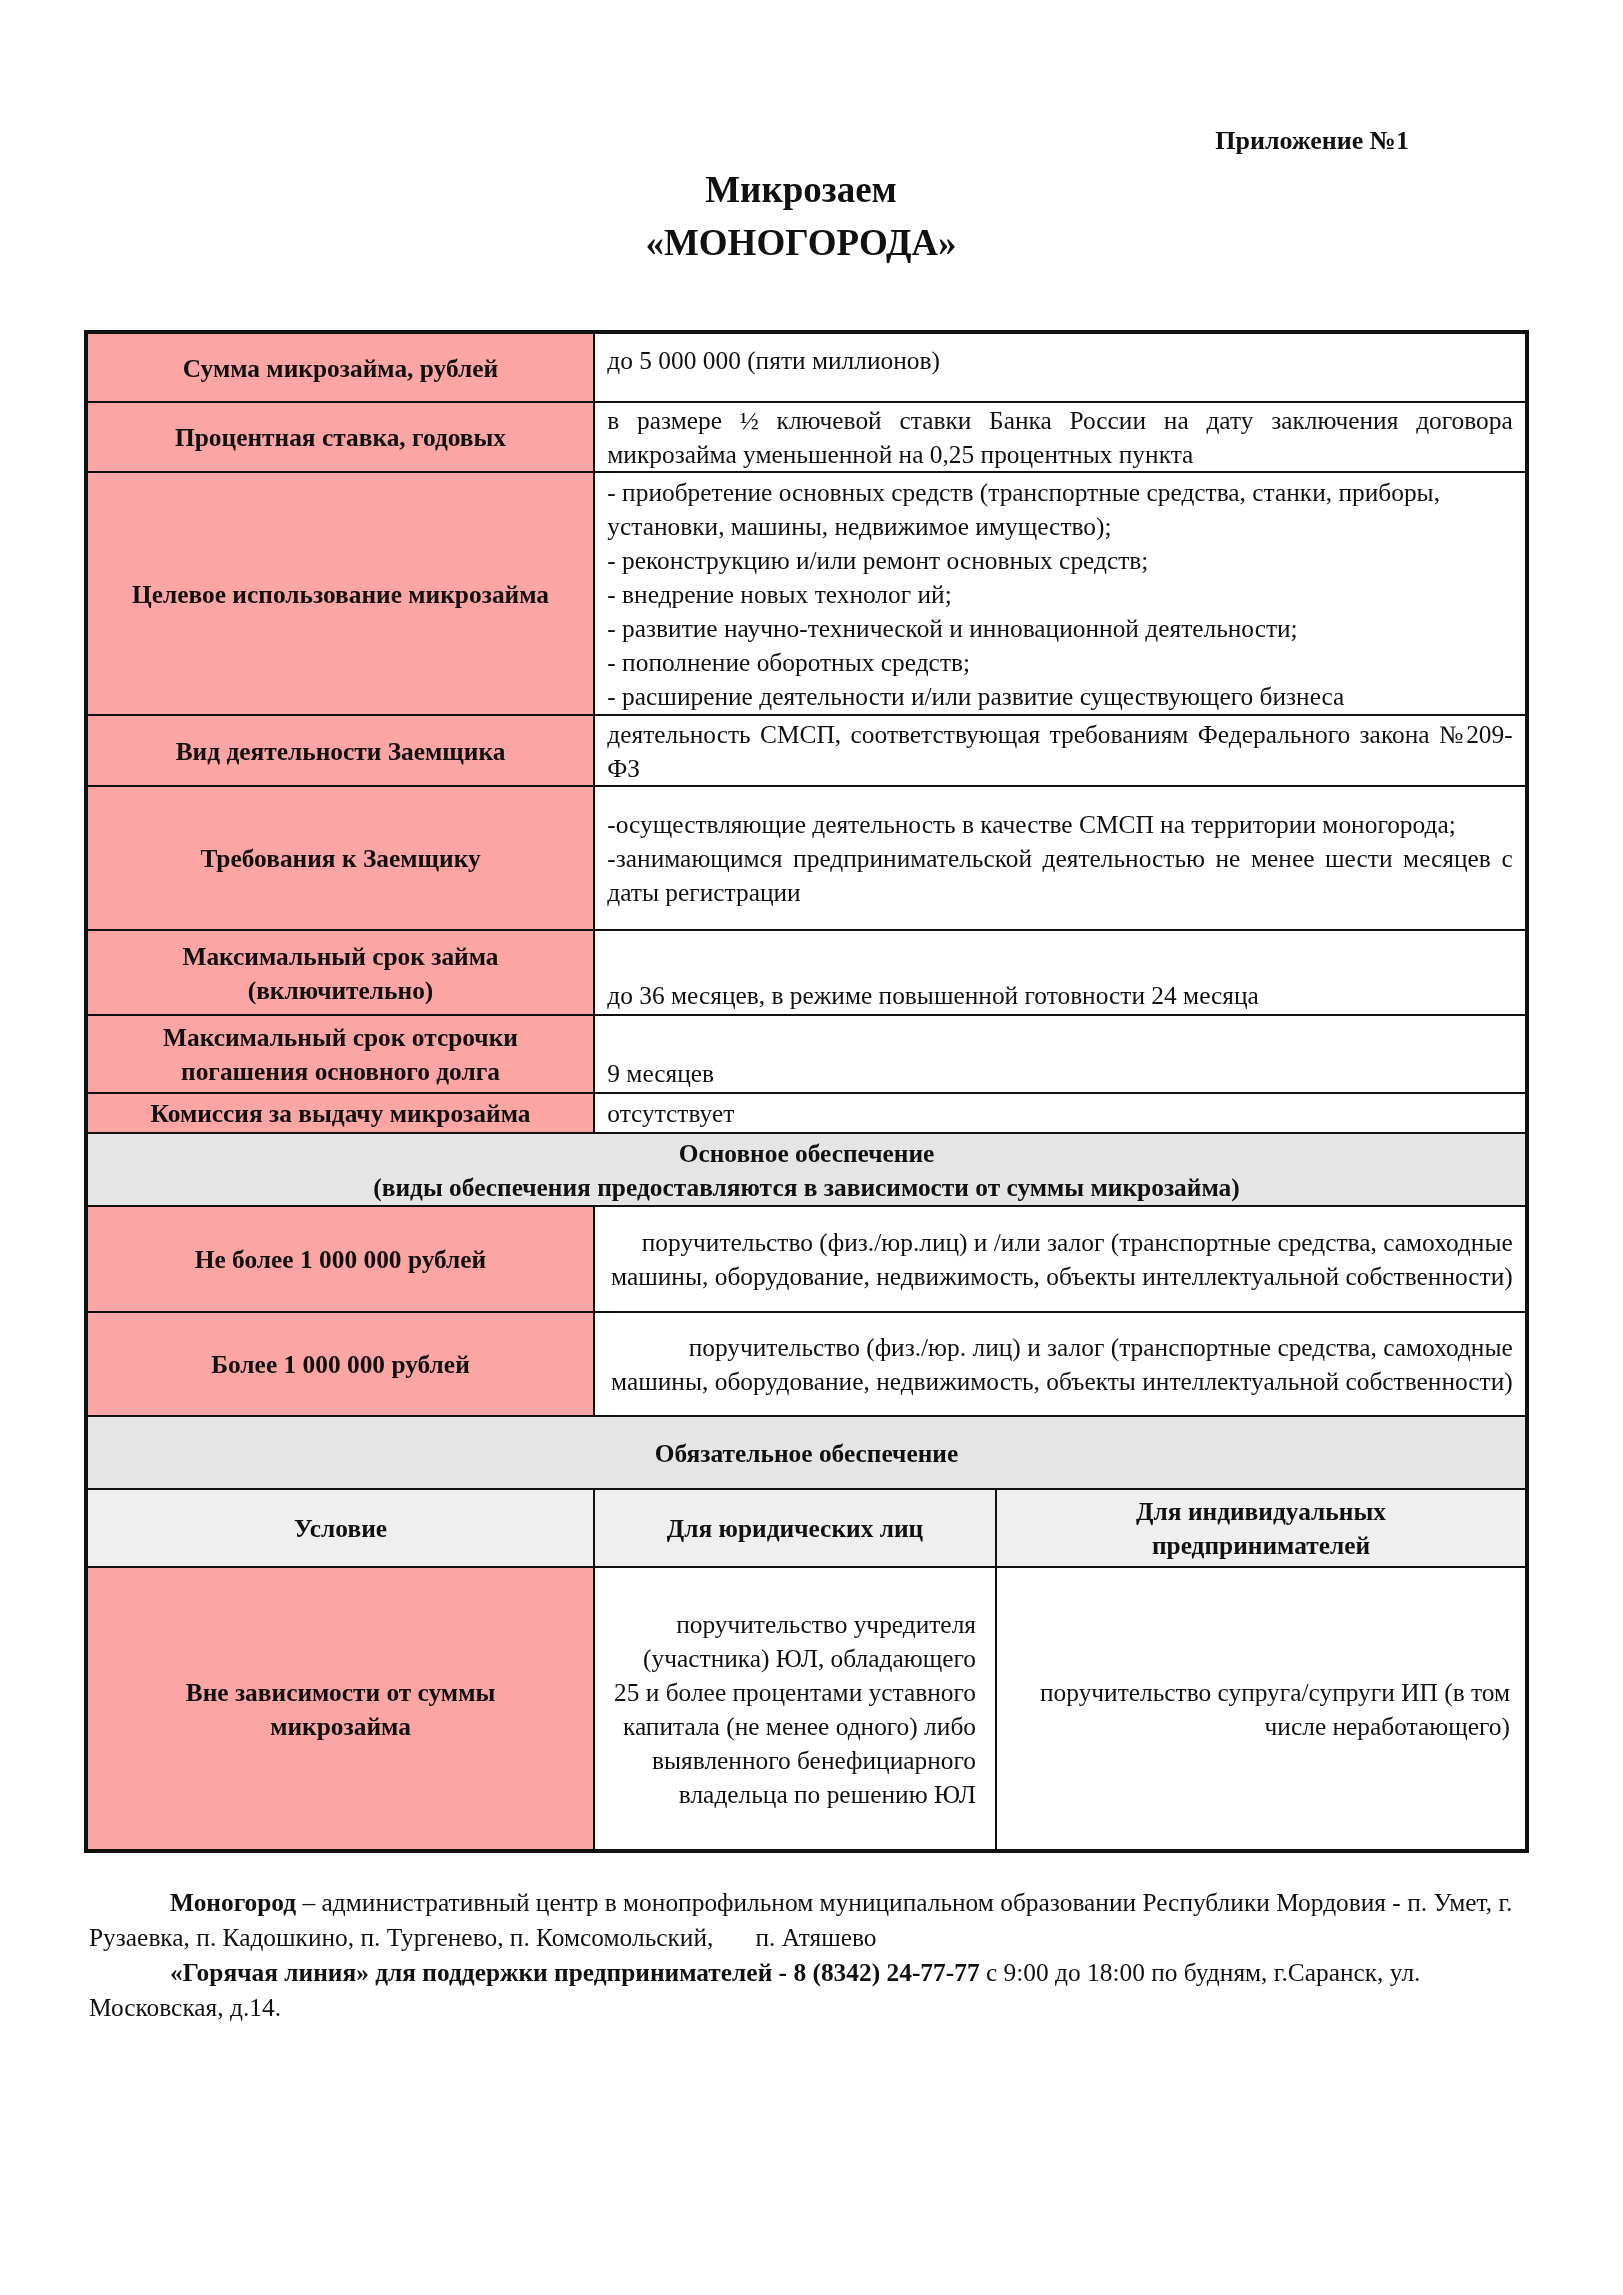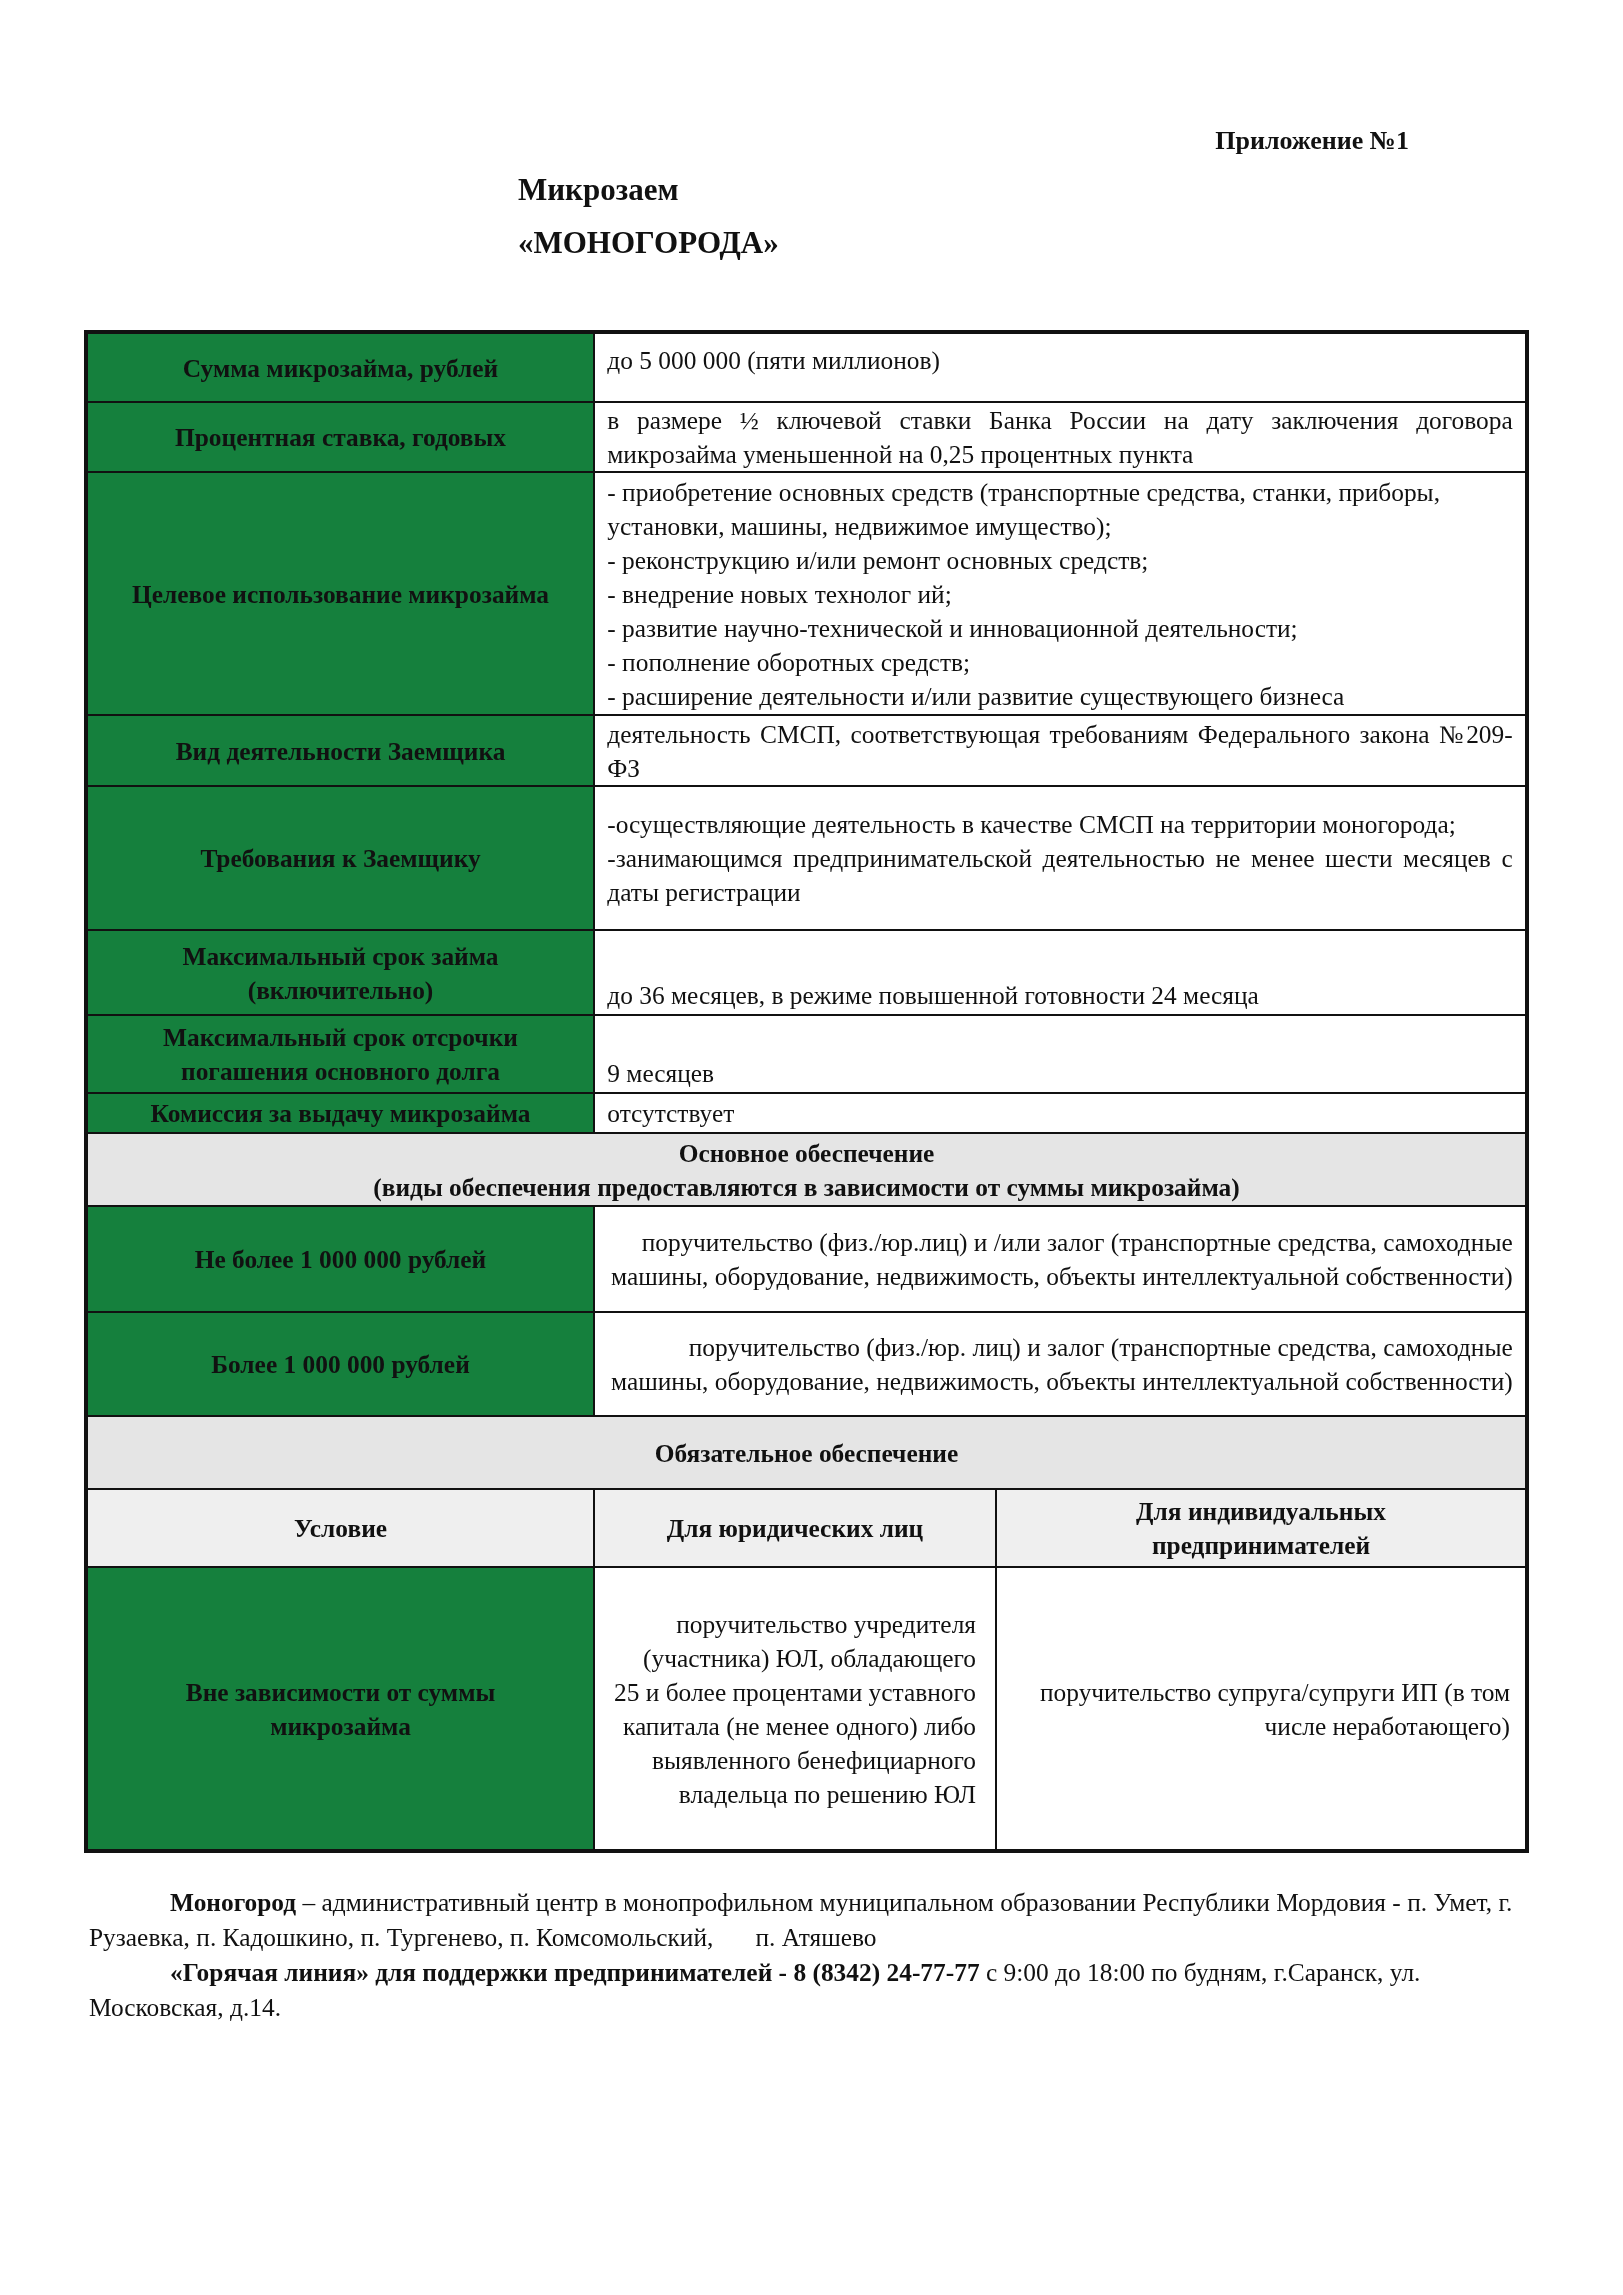--- a/index.html
+++ b/index.html
@@ -6,33 +6,33 @@
   body {
     width: 1623px; height: 2295px; position: relative; overflow: hidden;
     font-family: "Liberation Serif", "DejaVu Serif", serif; color: #111;
   }
   .appendix {
     position: absolute; left: 1164px; top: 126px; width: 245px;
     font-size: 26px; font-weight: bold; text-align: right; letter-spacing: 0;
   }
   .title {
     position: absolute; left: 518px; top: 163px; width: 566px;
-    font-size: 31px; line-height: 53px; font-weight: bold;
+    text-align: center; font-size: 37px; line-height: 53px; font-weight: bold;
   }
   table.terms {
     position: absolute; left: 84px; top: 330px; width: 1441px;
     border-collapse: collapse; table-layout: fixed;
     border: 4.2px solid #111;
     font-size: 25.4px; line-height: 34px;
   }
   table.terms td {
     border: 2.8px solid #111; padding: 0 12.3px; vertical-align: middle;
   }
   td.label {
-    background: #15803d; font-weight: bold; text-align: center;
+    background: #fca5a5; font-weight: bold; text-align: center;
     padding: 0 4.7px;
   }
   td.value { background: #ffffff; text-align: left; }
   td.value.justify { text-align: justify; text-align-last: left; }
   td.value.bottom { vertical-align: bottom; padding-bottom: 1.9px; }
   td.value.center { text-align: right; }
   td.section {
     background: #e5e5e5; font-weight: bold; text-align: center;
   }
   td.colhead { background: #efefef; font-weight: bold; text-align: center; }

